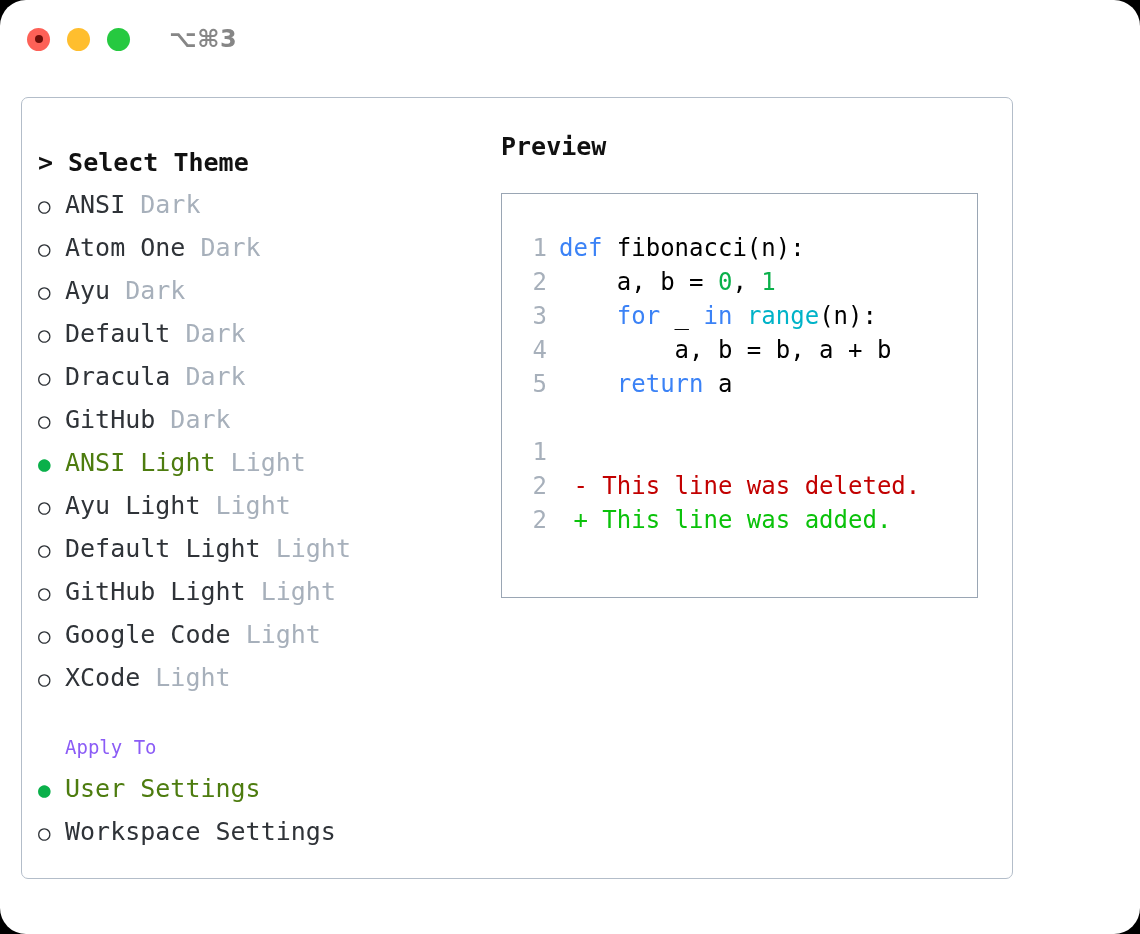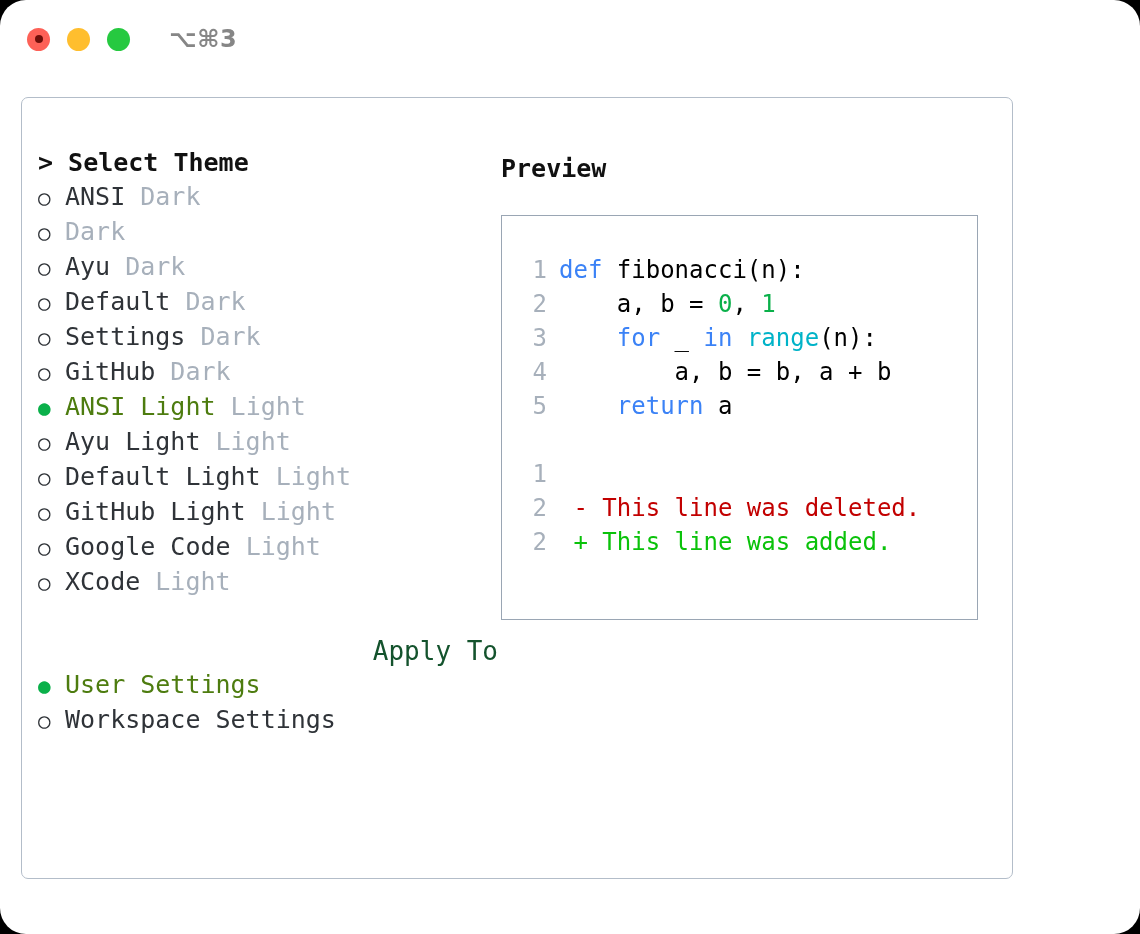--- a/index.html
+++ b/index.html
@@ -99,46 +99,45 @@
   }
   .bullet {
     display: inline-block;
     width: 27px;
     flex: none;
     font-size: 21px;
     color: #2f3338;
   }
   .bullet.on { color: #0ab04a; }
   .opt-row.selected .name { color: #4d7c0f; }
-  .name { color: #2f3338; }
+  .name { color: #2f3338; margin-top: 8px; }
   .kind { color: #a7b0bb; }
   .indent-label {
     padding-left: 27px;
-    font-size: 26px;
-    line-height: 34px;
-    color: #14532d;
-    white-space: pre;
-    text-align: right;
+    font-size: 19px;
+    line-height: 34px;
+    color: #8b5cf6;
+    white-space: pre;
   }
   .spacer-sm { height: 34px; }
   .hint {
     padding-left: 0px;
     font-size: 25px;
     line-height: 34px;
     color: #a7b0bb;
     width: 400px;
     white-space: normal;
     word-spacing: 1px;
   }
 
   
   .right-col {
     position: absolute;
     left: 479px;
-    top: 54px;
+    top: 32px;
     width: 500px;
   }
   .preview-title {
     font-size: 25px;
     font-weight: bold;
     color: #111111;
     line-height: 34px;
   }
   .preview-box {
     margin-top: 29px;
@@ -187,24 +186,24 @@
     <div class="shortcut">⌥⌘3</div>
   </div>
 
   <div class="card">
     <div class="columns">
 
       <div class="left-col">
         <div class="section-header">&gt; Select Theme</div>
         <div id="theme-list">
             <div class="opt-row"><span class="bullet">○</span><span class="name">ANSI </span><span class="kind">Dark</span></div>
-            <div class="opt-row"><span class="bullet">○</span><span class="kind">Dark</span></div>
+            <div class="opt-row"><span class="bullet">○</span><span class="name">Atom One </span><span class="kind">Dark</span></div>
             <div class="opt-row"><span class="bullet">○</span><span class="name">Ayu </span><span class="kind">Dark</span></div>
             <div class="opt-row"><span class="bullet">○</span><span class="name">Default </span><span class="kind">Dark</span></div>
-            <div class="opt-row"><span class="bullet">○</span><span class="name">Settings </span><span class="kind">Dark</span></div>
+            <div class="opt-row"><span class="bullet">○</span><span class="name">Dracula </span><span class="kind">Dark</span></div>
             <div class="opt-row"><span class="bullet">○</span><span class="name">GitHub </span><span class="kind">Dark</span></div>
             <div class="opt-row selected"><span class="bullet on">●</span><span class="name">ANSI Light </span><span class="kind">Light</span></div>
             <div class="opt-row"><span class="bullet">○</span><span class="name">Ayu Light </span><span class="kind">Light</span></div>
             <div class="opt-row"><span class="bullet">○</span><span class="name">Default Light </span><span class="kind">Light</span></div>
             <div class="opt-row"><span class="bullet">○</span><span class="name">GitHub Light </span><span class="kind">Light</span></div>
             <div class="opt-row"><span class="bullet">○</span><span class="name">Google Code </span><span class="kind">Light</span></div>
             <div class="opt-row"><span class="bullet">○</span><span class="name">XCode </span><span class="kind">Light</span></div>
           </div>
 
         <div class="spacer-sm"></div>

